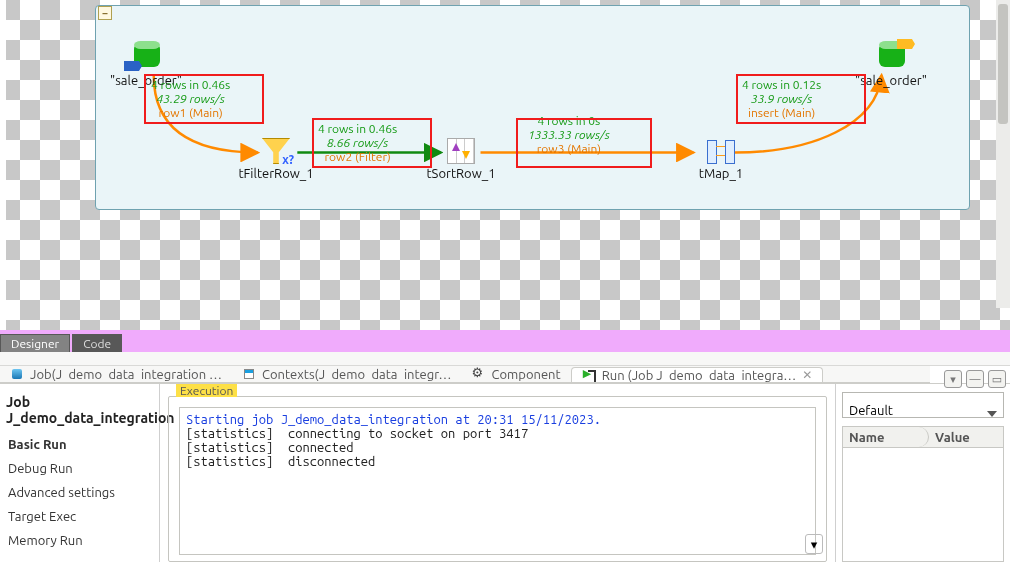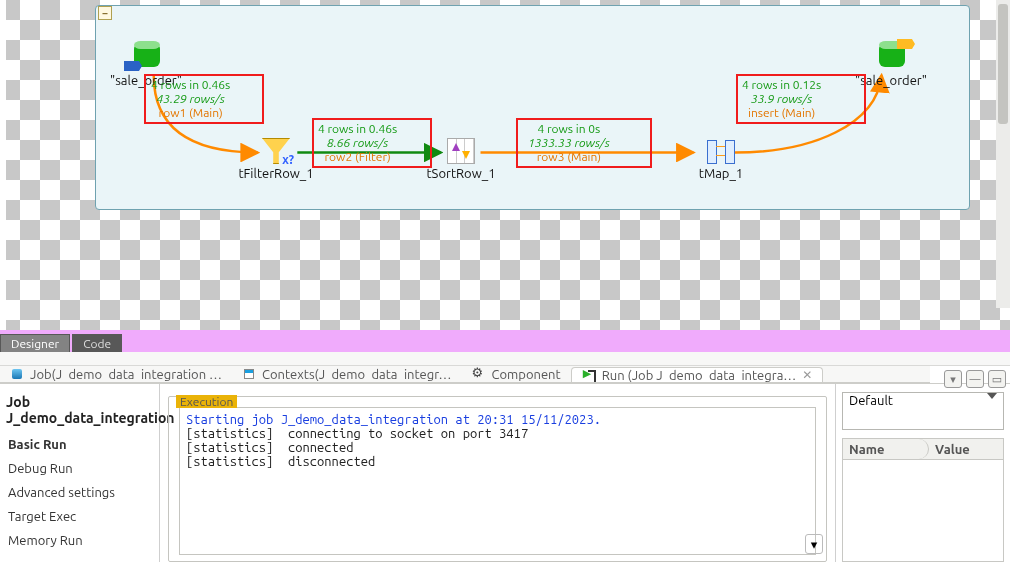--- a/index.html
+++ b/index.html
@@ -78,35 +78,35 @@
 
   
   .bottom { flex:1 1 auto; display:flex; background:#fff; border-top:1px solid #cdcdc9; overflow:hidden;}
   .left-col { width:160px; border-right:1px solid #cfcfcf; display:flex; flex-direction:column; }
   .job-title { font-weight:bold; padding:10px 6px 6px 6px; font-size:14px; color:#222;}
   .left-list { }
   .left-list .item { padding:5px 8px; font-size:13px; color:#333; cursor:pointer;}
   .left-list .item.sel { font-weight:bold; }
 
   .center-col { flex:1; padding:6px 8px 0 8px; display:flex; flex-direction:column; position:relative; }
-  .fieldset-label { position:absolute; left:16px; top:11px; background:#eab308; padding:0 4px; font-size:12px; color:#555; }
+  .fieldset-label { position:absolute; left:16px; top:0px; background:#fde047; padding:0 4px; font-size:12px; color:#555; }
   .exec-panel { border:1px solid #c5c5c0; border-radius:2px; padding:10px 10px 6px 10px; margin-top:6px; flex:1; display:flex; flex-direction:column; }
   .btn-row { display:flex; gap:12px; margin-bottom:8px; }
   .btn { border:1px solid #b7b7b2; background:#fff; border-radius:3px; padding:5px 16px; display:flex; align-items:center; gap:6px; font-size:13px; color:#333; cursor:pointer;}
   .btn.disabled { color:#aaa; cursor:default; }
   .btn .play { width:0;height:0;border-top:5px solid transparent;border-bottom:5px solid transparent;border-left:8px solid #2bb02b; }
   .btn .stop { width:10px;height:10px;background:#d33; opacity:0.5;}
   .btn .broom { width:12px;height:12px; background:linear-gradient(45deg,#c08028 50%, #e6c060 50%); transform:skewX(-12deg);}
   .red-box2 { border:2px solid #f01c1c; }
   .console { border:1px solid #c5c5c0; flex:1; padding:4px 6px; font-family:'Ubuntu Mono','Consolas',monospace; font-size:13px; color:#222; white-space:pre; overflow:hidden;}
   .console .start { color:#1a3fe0; }
   .console-scroll { position:absolute; right:12px; bottom:8px; width:18px; height:20px; border:1px solid #bbb; border-radius:3px; display:flex; align-items:center; justify-content:center;}
 
   .right-col { width:175px; border-left:1px solid #cfcfcf; padding:8px 6px 0 6px; display:flex; flex-direction:column; gap:8px;}
-  .combo { border:1px solid #b7b7b2; background:#fff; height:38px; display:flex; align-items:flex-start; justify-content:space-between; padding:0 6px; font-size:13px; cursor:pointer;}
+  .combo { border:1px solid #b7b7b2; background:#fff; height:26px; display:flex; align-items:flex-end; justify-content:space-between; padding:0 6px; font-size:13px; cursor:pointer;}
   .combo .caret { width:0;height:0;border-left:5px solid transparent;border-right:5px solid transparent;border-top:6px solid #555; }
   .mini-table { border:1px solid #c8c8c4; flex:1; }
   .mini-table .hdr { display:flex; background:#f1f1ee; border-bottom:1px solid #c8c8c4;}
   .mini-table .hdr div { padding:3px 6px; font-size:13px; font-weight:bold; color:#555;}
   .mini-table .hdr .c1 { flex: 0 0 86px; border-right:1px solid #c8c8c4;border-radius:10px;}
   .mini-table .hdr .c2 { flex:1; overflow:hidden;}
 
   
   .tabico { width:14px; height:14px; display:inline-block; position:relative; }
   .tabico.job::before { content:""; position:absolute; inset:2px; background:linear-gradient(#6cc5f1,#1a77b4); border-radius:2px;}
@@ -198,21 +198,21 @@
       <div class="flow-label" style="left:55px; top:72px;">
         <div class="stats">4 rows in 0.46s</div>
         <div class="rate">43.29 rows/s</div>
         <div class="name">row1 (Main)</div>
       </div>
       <div class="flow-label" style="left:222px; top:116px;">
         <div class="stats">4 rows in 0.46s</div>
         <div class="rate">8.66 rows/s</div>
         <div class="name">row2 (Filter)</div>
       </div>
-      <div class="flow-label" style="left:432px; top:116px;">
+      <div class="flow-label" style="left:432px; top:108px;">
         <div class="stats">4 rows in 0s</div>
         <div class="rate">1333.33 rows/s</div>
         <div class="name">row3 (Main)</div>
       </div>
       <div class="flow-label" style="left:646px; top:72px;">
         <div class="stats">4 rows in 0.12s</div>
         <div class="rate">33.9 rows/s</div>
         <div class="name">insert (Main)</div>
       </div>
 

